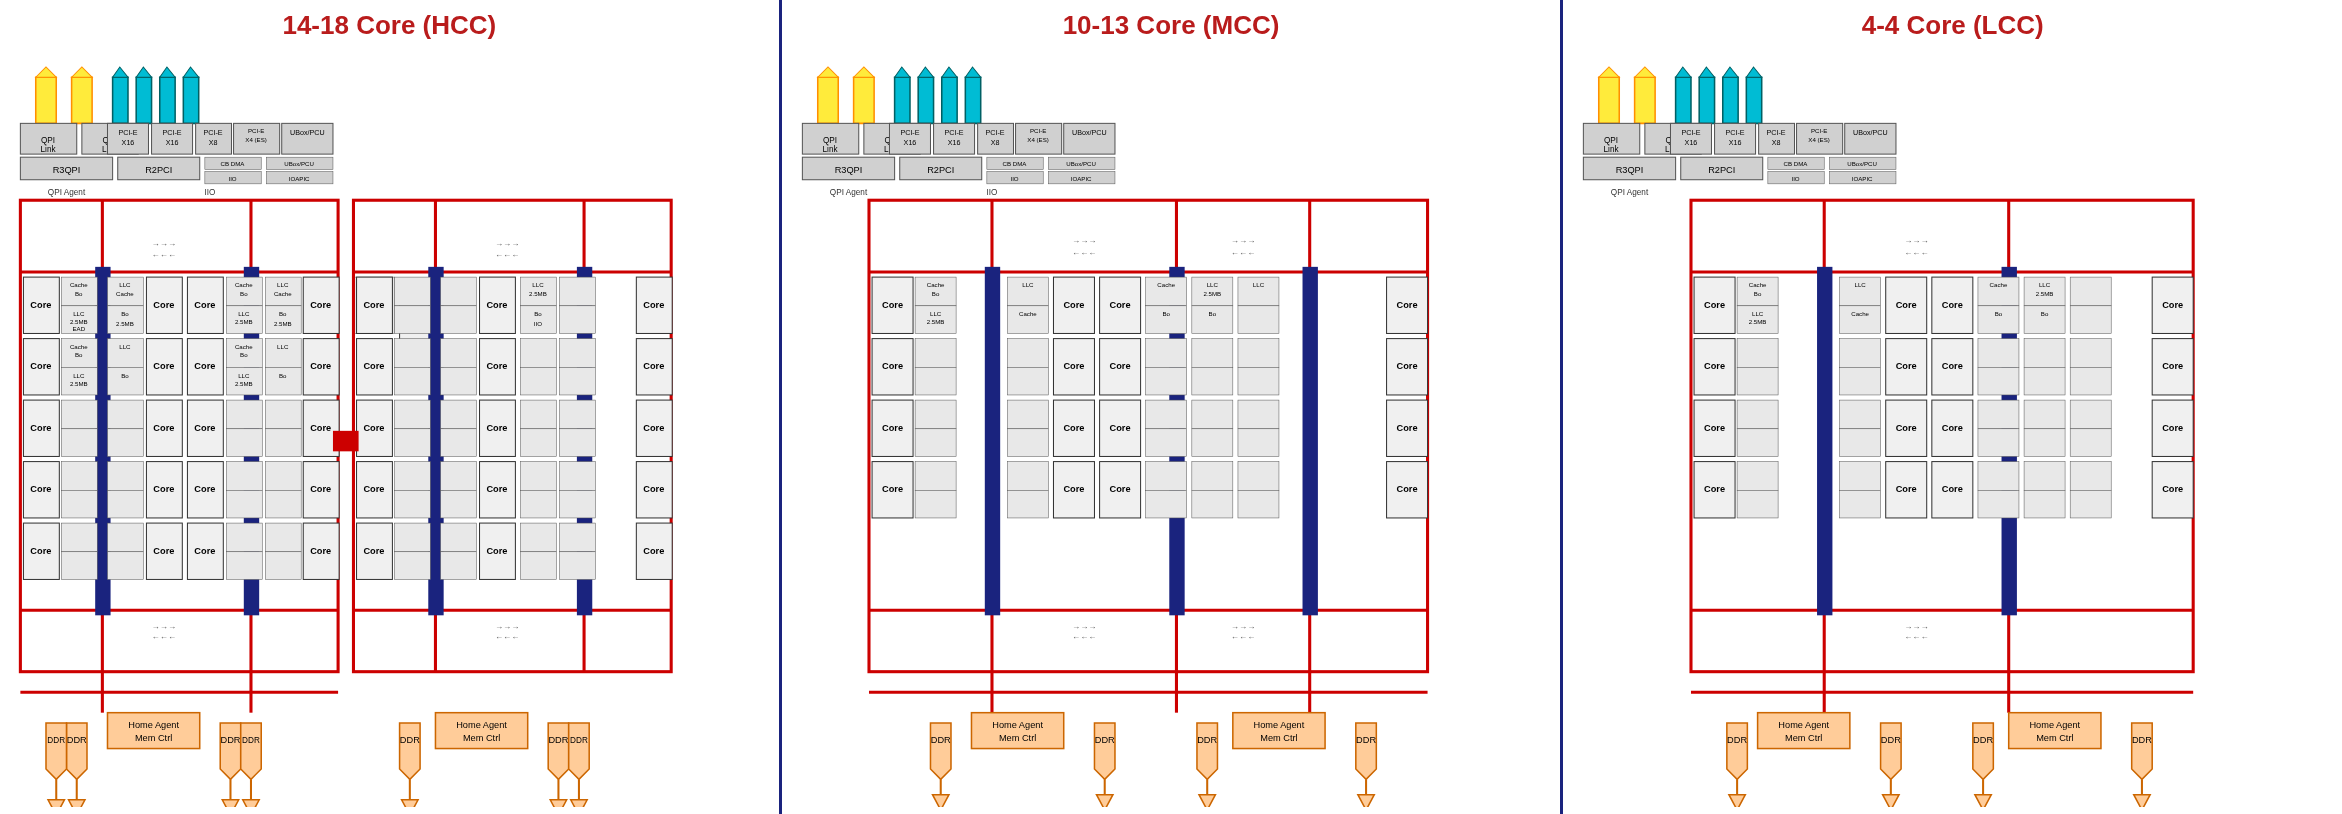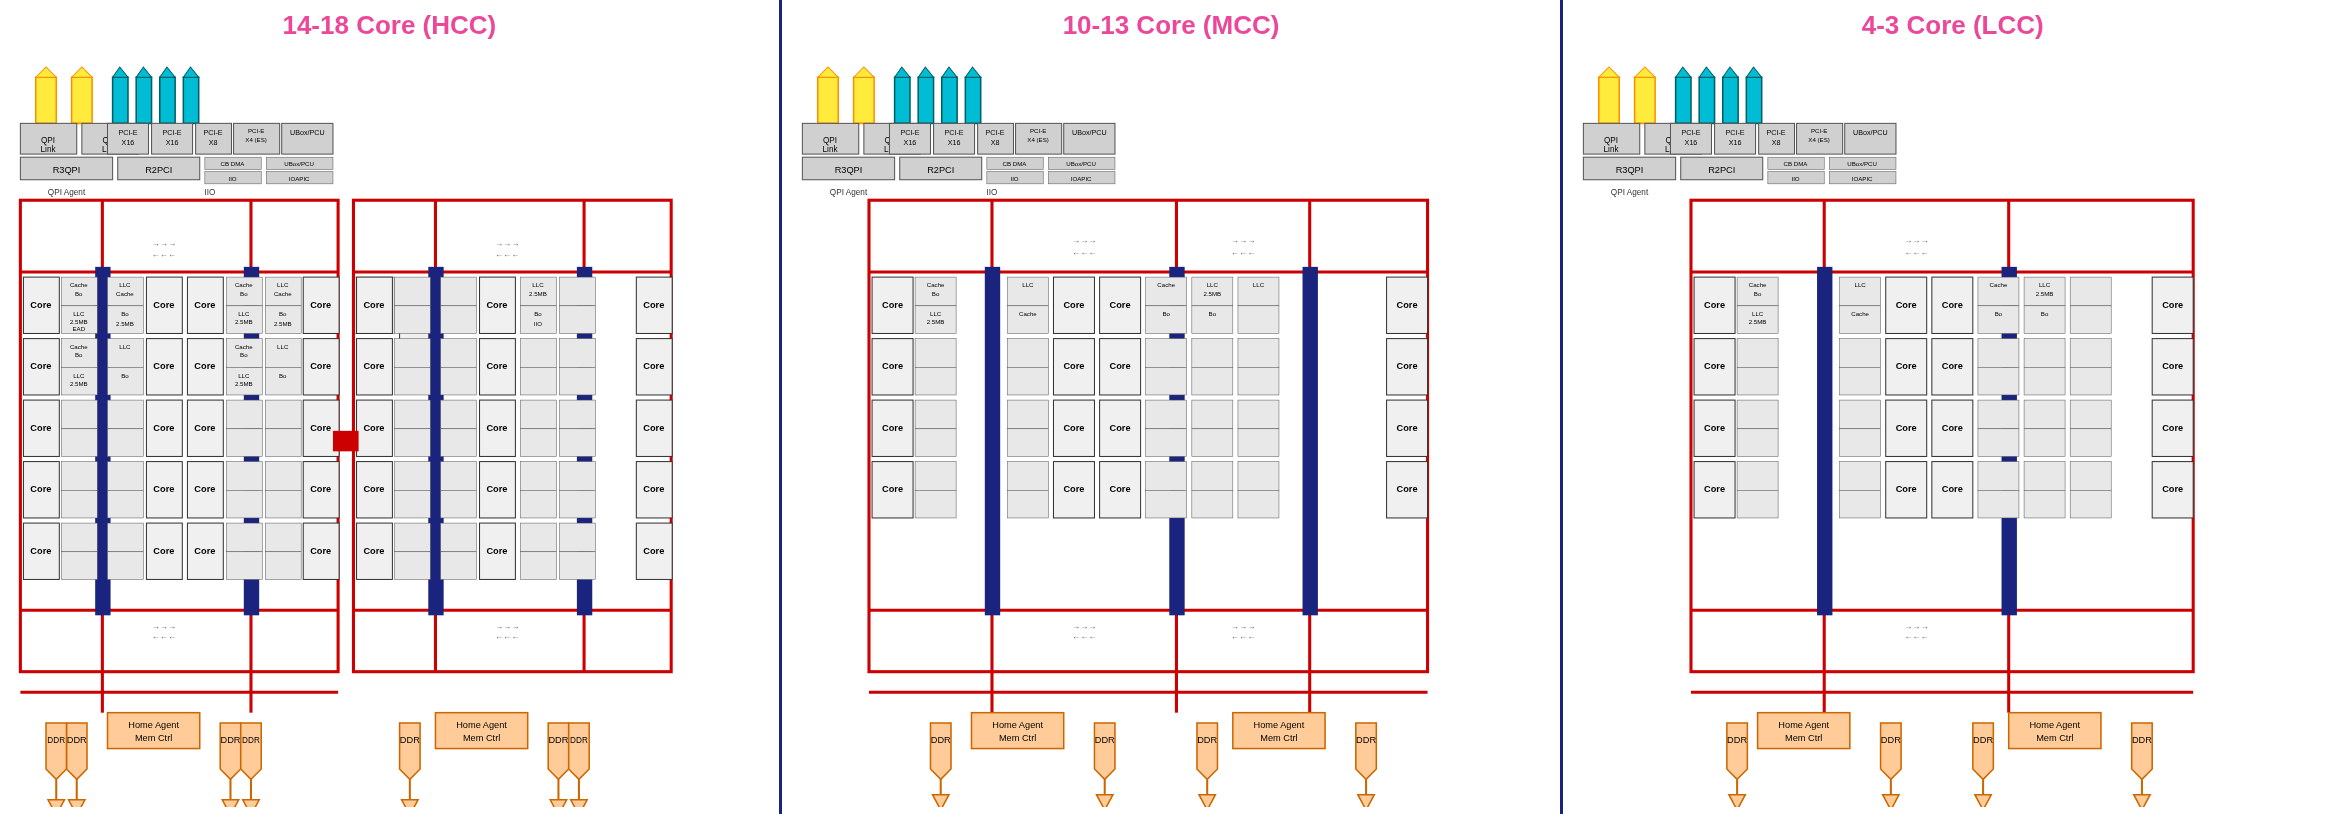--- a/index.html
+++ b/index.html
@@ -25,21 +25,21 @@
       position: relative;
     }
     .divider {
       width: 3px;
       background: #1a237e;
       height: 814px;
     }
     .section-title {
       font-size: 26px;
       font-weight: bold;
-      color: #ec4899;
+      color: #b91c1c;
       margin-bottom: 24px;
       text-align: center;
     }
     .diagram-area {
       position: relative;
       width: 100%;
       flex: 1;
     }
     svg {
       width: 100%;
@@ -674,21 +674,21 @@
         <polygon points="402,710 418,710 410,725" fill="#ffcc99" stroke="#cc6600" stroke-width="1.5"></polygon>
         <line x1="565" y1="695" x2="565" y2="715" stroke="#cc6600" stroke-width="2"></line>
         <polygon points="557,710 573,710 565,725" fill="#ffcc99" stroke="#cc6600" stroke-width="1.5"></polygon>
       </svg>
     </div>
   </div>
 
   <div class="divider"></div>
 
   <div class="diagram-section">
-    <div class="section-title">4-3 Core (LCC)</div>
+    <div class="section-title">4-4 Core (LCC)</div>
     <div class="diagram-area">
       <svg viewBox="0 0 750 720" xmlns="http://www.w3.org/2000/svg">
 
         <polygon points="30,10 50,10 50,55 30,55" fill="#ffeb3b" stroke="#ff8f00" stroke-width="1.5"></polygon>
         <polygon points="30,10 40,0 50,10" fill="#ffeb3b" stroke="#ff8f00" stroke-width="1"></polygon>
         <polygon points="65,10 85,10 85,55 65,55" fill="#ffeb3b" stroke="#ff8f00" stroke-width="1.5"></polygon>
         <polygon points="65,10 75,0 85,10" fill="#ffeb3b" stroke="#ff8f00" stroke-width="1"></polygon>
 
         <polygon points="105,10 120,10 120,55 105,55" fill="#00bcd4" stroke="#006064" stroke-width="1.5"></polygon>
         <polygon points="105,10 112,0 120,10" fill="#00bcd4" stroke="#006064" stroke-width="1"></polygon>

